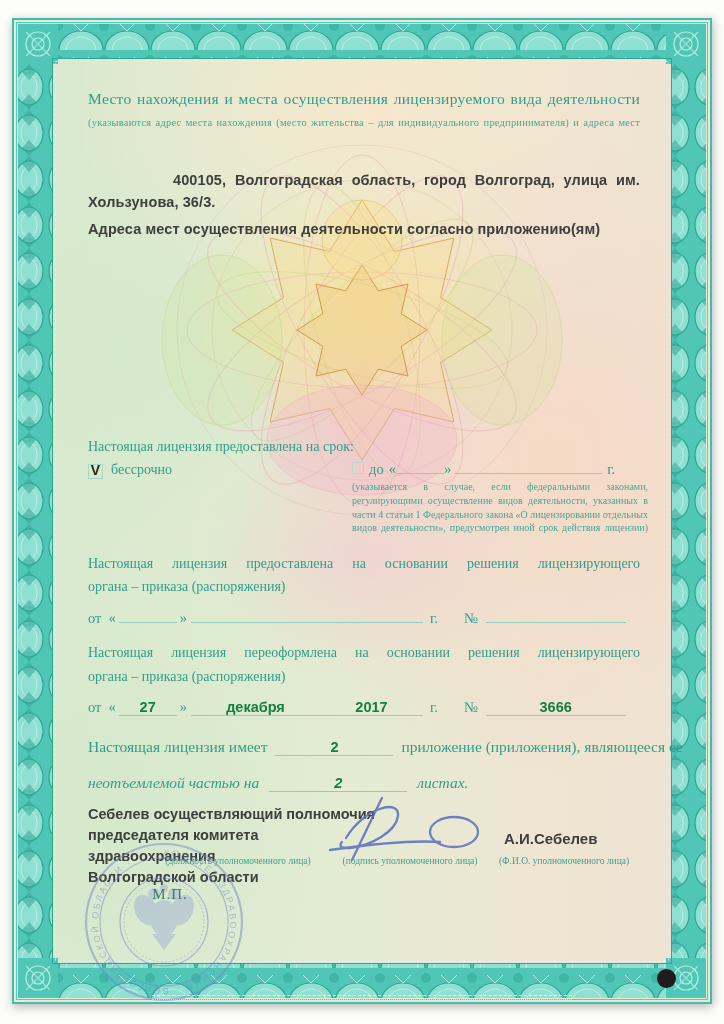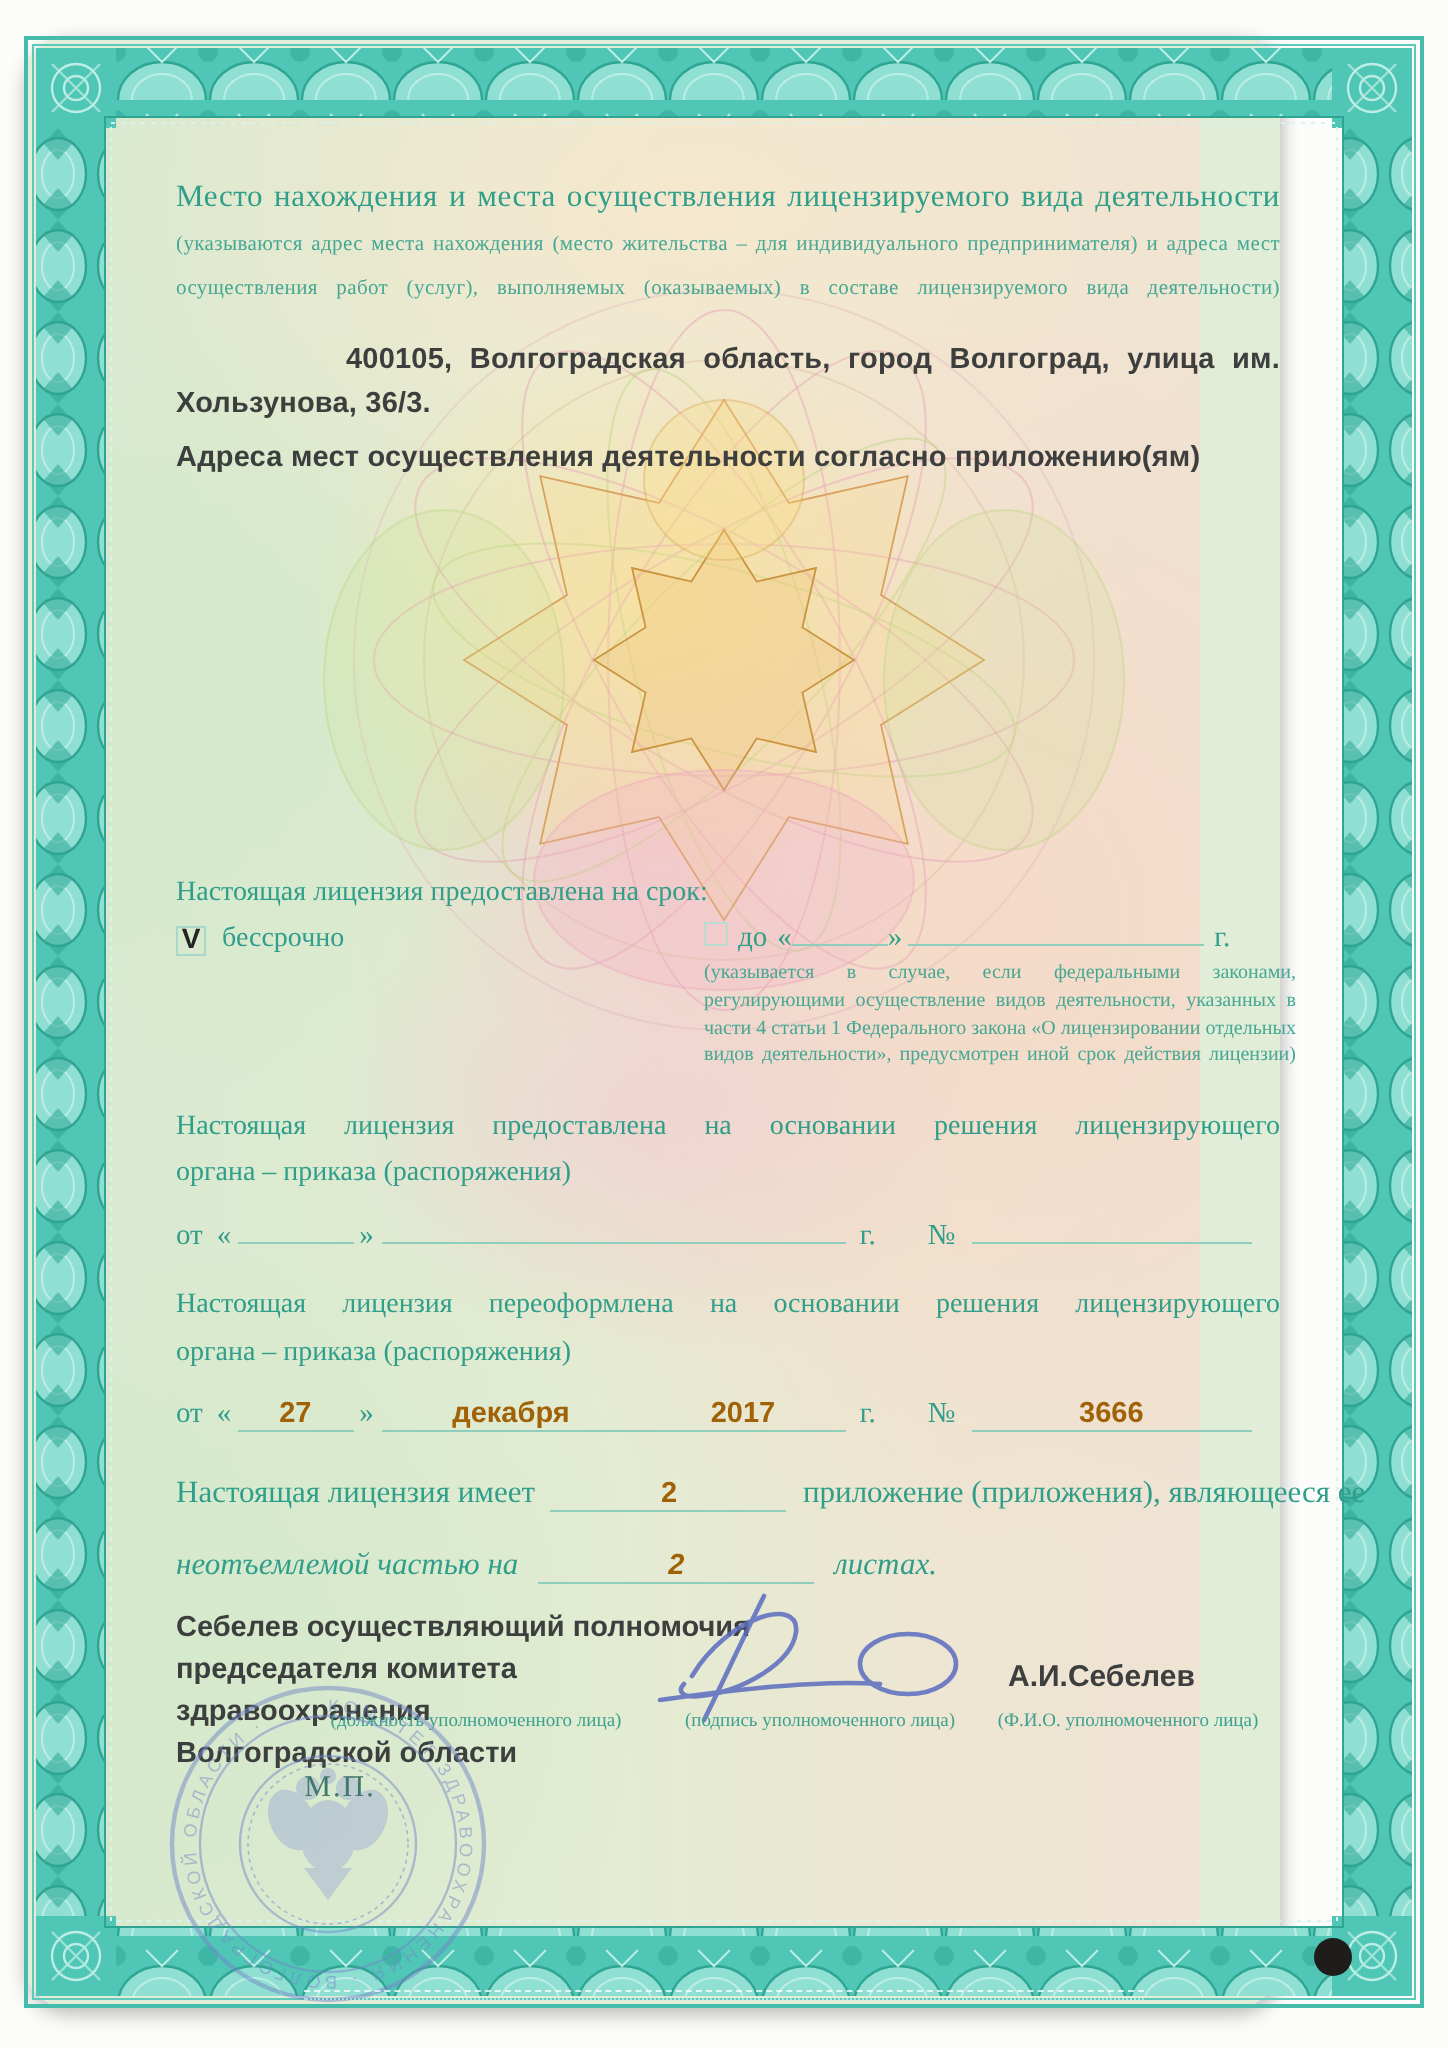--- a/index.html
+++ b/index.html
@@ -1,19 +1,19 @@
 <!DOCTYPE html>
 <html><head>
 <meta charset="utf-8">
 <style>
   html,body{margin:0;padding:0;}
   .page{position:relative;width:724px;height:1024px;background:#fcfcfa;overflow:hidden;
         font-family:"Liberation Serif", serif;}
-  .paper{position:absolute;left:12px;top:18px;width:628px;height:986px;background:#e2edd8;
-         box-shadow:0 4px 9px rgba(70,70,70,.28), 3px 0 7px rgba(70,70,70,.12);border-radius:22px;}
+  .paper{position:absolute;left:12px;top:18px;width:700px;height:986px;background:#e2edd8;
+         box-shadow:0 4px 9px rgba(70,70,70,.28), 3px 0 7px rgba(70,70,70,.12);}
   .paper-inner{position:absolute;left:40px;top:40px;right:40px;bottom:40px;
     background-color:#dcead3;
     background-image:
       radial-gradient(ellipse 250px 190px at 50% 27%, rgba(250,228,158,.75), rgba(250,228,158,0) 70%),
       radial-gradient(ellipse 180px 150px at 50% 40%, rgba(248,188,204,.45), rgba(248,188,204,0) 72%),
       radial-gradient(ellipse 230px 170px at 50% 55%, rgba(246,196,212,.5), rgba(246,196,212,0) 72%),
       radial-gradient(ellipse 430px 430px at 80% 44%, rgba(248,214,196,.75), rgba(248,214,196,0) 75%),
       radial-gradient(ellipse 430px 300px at 52% 5%, rgba(247,231,205,.9), rgba(247,231,205,0) 70%),
       radial-gradient(ellipse 300px 280px at 12% 32%, rgba(213,233,203,.9), rgba(213,233,203,0) 70%),
       radial-gradient(ellipse 320px 300px at 10% 85%, rgba(213,233,203,.9), rgba(213,233,203,0) 70%),
@@ -30,21 +30,21 @@
   .jl{text-align:justify;text-align-last:justify;}
   .just{text-align:justify;}
   .title{font-size:15.5px;letter-spacing:.3px;}
   .subtitle{font-size:10.5px;letter-spacing:.2px;}
   .addr{font-size:14.5px;line-height:1.5;letter-spacing:.1px;}
   .body-t{font-size:14px;line-height:1.45;}
   .note-sm{font-size:10px;line-height:1.38;}
   .caption{font-size:9.5px;color:#3da18f;text-align:center;font-family:"Liberation Serif",serif;}
   .row{display:flex;align-items:baseline;}
   .blank{display:inline-block;border-bottom:1px solid #8fcebd;text-align:center;line-height:1;}
-  .val{font-family:"Liberation Sans",sans-serif;font-weight:700;color:#a16207;font-size:14.5px;}
+  .val{font-family:"Liberation Sans",sans-serif;font-weight:700;color:#15803d;font-size:14.5px;}
   .chk{display:inline-block;width:13px;height:13px;border:1px solid #a8d8c9;text-align:center;
        line-height:12px;vertical-align:-2px;}
   .chk-mark{font-family:"Liberation Sans",sans-serif;font-weight:700;font-size:14px;color:#242424;
             position:relative;top:-1px;}
   .chk-empty{display:inline-block;width:10px;height:10px;border:1px solid #b8ddd0;vertical-align:-1px;}
   .mp{font-size:15px;color:#43776d;letter-spacing:1px;}
   .dot-punch{position:absolute;width:19px;height:19px;border-radius:50%;background:#1e1d1c;}
   .microline{position:absolute;height:3px;border-top:1px dashed rgba(255,255,255,.75);
              border-bottom:1px dotted rgba(230,255,250,.55);}
   .sig-svg,.stamp-svg{position:absolute;}
@@ -122,21 +122,20 @@
         <path d="M662,948 L686,972 M686,948 L662,972" opacity=".7"></path>
       </g>
       <rect x="40.5" y="40.5" width="619" height="905" fill="none" stroke="#2ea493" stroke-width="1"></rect>
       <rect x="43.5" y="43.5" width="613" height="899" fill="none" stroke="#d9f4ee" stroke-width="1" stroke-dasharray="2 3"></rect>
     </svg>
 
     <div class="content">
 
       <div class="abs serif teal title jl" style="left:76px;top:72px;width:552px;">Место нахождения и места осуществления лицензируемого вида деятельности</div>
       <div class="abs serif teal-lt subtitle jl" style="left:76px;top:99px;width:552px;">(указываются адрес места нахождения (место жительства – для индивидуального предпринимателя) и адреса мест</div>
-      <div class="abs serif teal-lt subtitle jl" style="left:76px;top:121px;width:552px;">осуществления работ (услуг),  выполняемых (оказываемых) в составе лицензируемого вида деятельности)</div>
 
       <div class="abs sans-b addr just" style="left:76px;top:152px;width:552px;text-indent:85px;">400105, Волгоградская область, город Волгоград, улица им. Хользунова, 36/3.</div>
       <div class="abs sans-b addr" style="left:76px;top:201px;width:560px;">Адреса мест осуществления деятельности согласно приложению(ям)</div>
 
       <div class="abs serif teal body-t" style="left:76px;top:419px;">Настоящая лицензия предоставлена на срок:</div>
       <div class="abs" style="left:76px;top:442px;">
         <span class="chk"><span class="chk-mark">V</span></span>
         <span class="serif teal body-t" style="margin-left:4px;">бессрочно</span>
       </div>
       <div class="abs row" style="left:340px;top:443px;width:292px;font-size:14.5px;">

